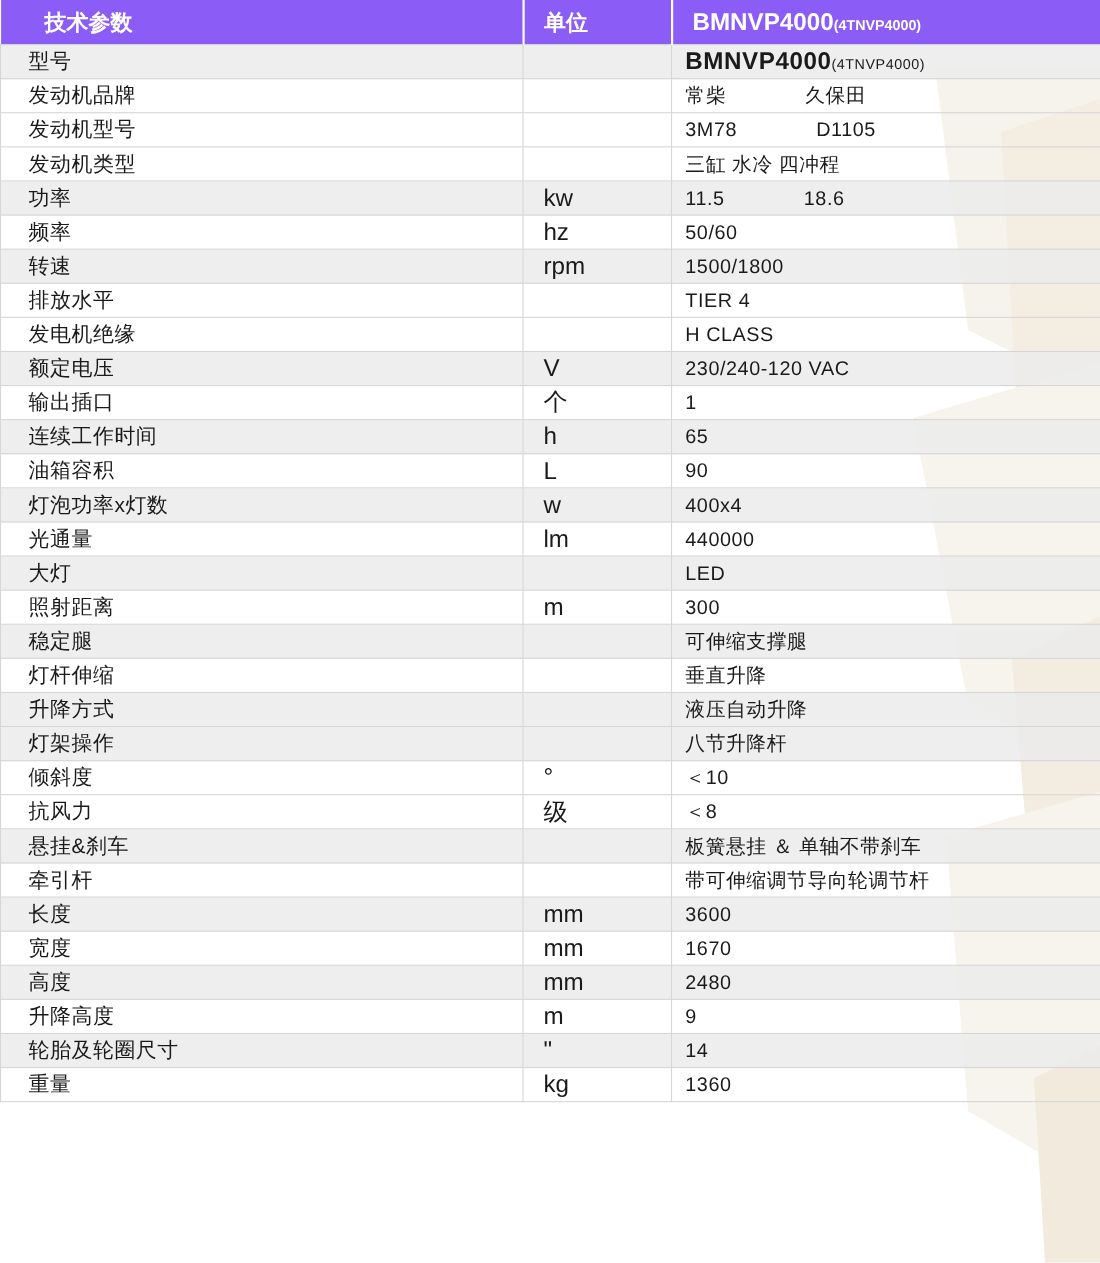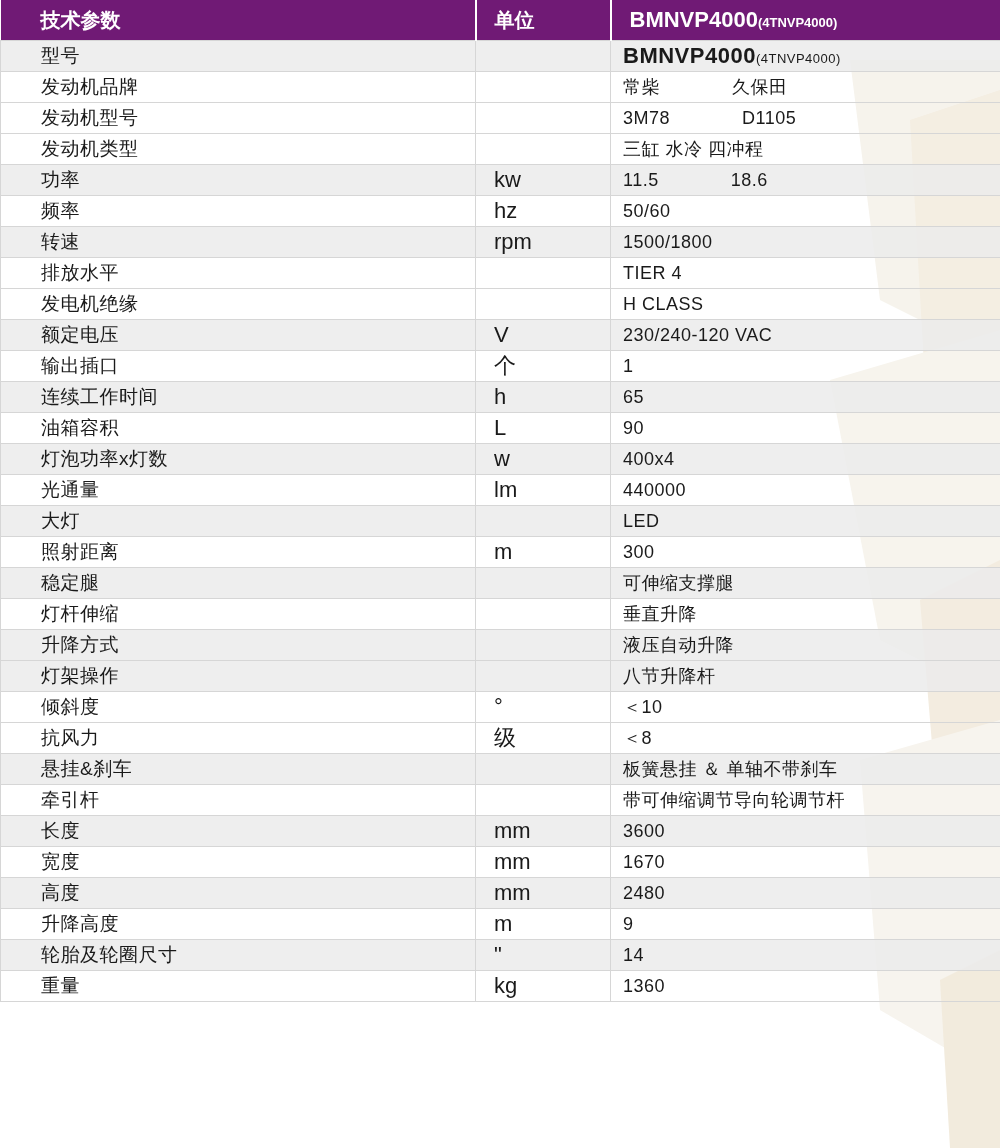--- a/index.html
+++ b/index.html
@@ -37,21 +37,21 @@
     width: 1000px;
     border-collapse: collapse;
     table-layout: fixed;
     font-size: 19px;
   }
   .spec-table col.c1 { width: 475px; }
   .spec-table col.c2 { width: 135px; }
   .spec-table col.c3 { width: 390px; }
 
   .spec-table thead th {
-    background: #701a75;
+    background: #8b5cf6;
     color: #ffffff;
     font-weight: bold;
     font-size: 20px;
     text-align: left;
     height: 40px;
     padding: 0 0 0 40px;
     border: none;
     vertical-align: middle;
   }
   .spec-table thead th.th-unit {
@@ -66,21 +66,21 @@
     height: 30px;
     border: 1px solid #d6d6d6;
     vertical-align: middle;
     background: transparent;
     padding: 0;
   }
   .spec-table tbody tr.alt td {
     background: rgba(235,235,235,0.85);
   }
   .spec-table tbody tr td.name {
-    padding-left: 40px;
+    padding-left: 25px;
     font-size: 19px;
     letter-spacing: 0.5px;
   }
   .spec-table tbody tr td.unit {
     padding-left: 18px;
     font-size: 22px;
   }
   .spec-table tbody tr td.value {
     padding-left: 12px;
     font-size: 18px;

